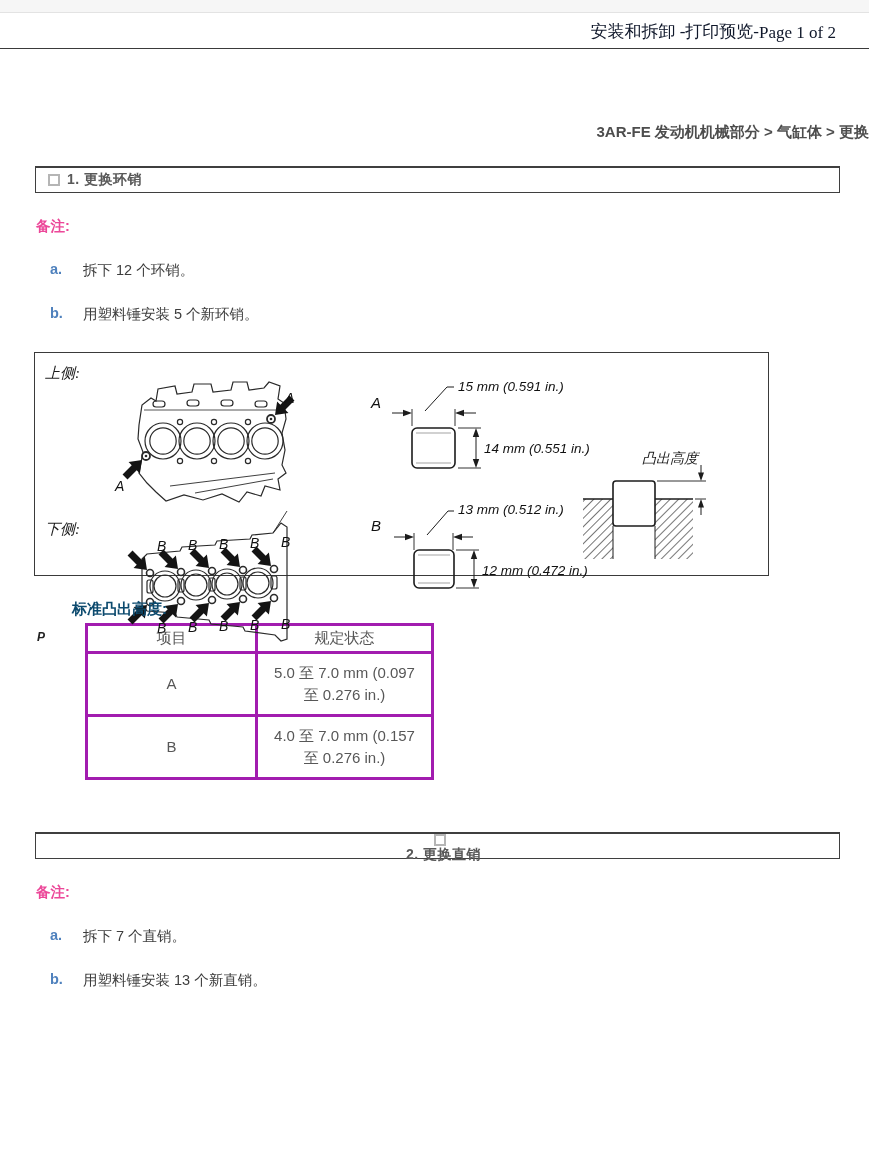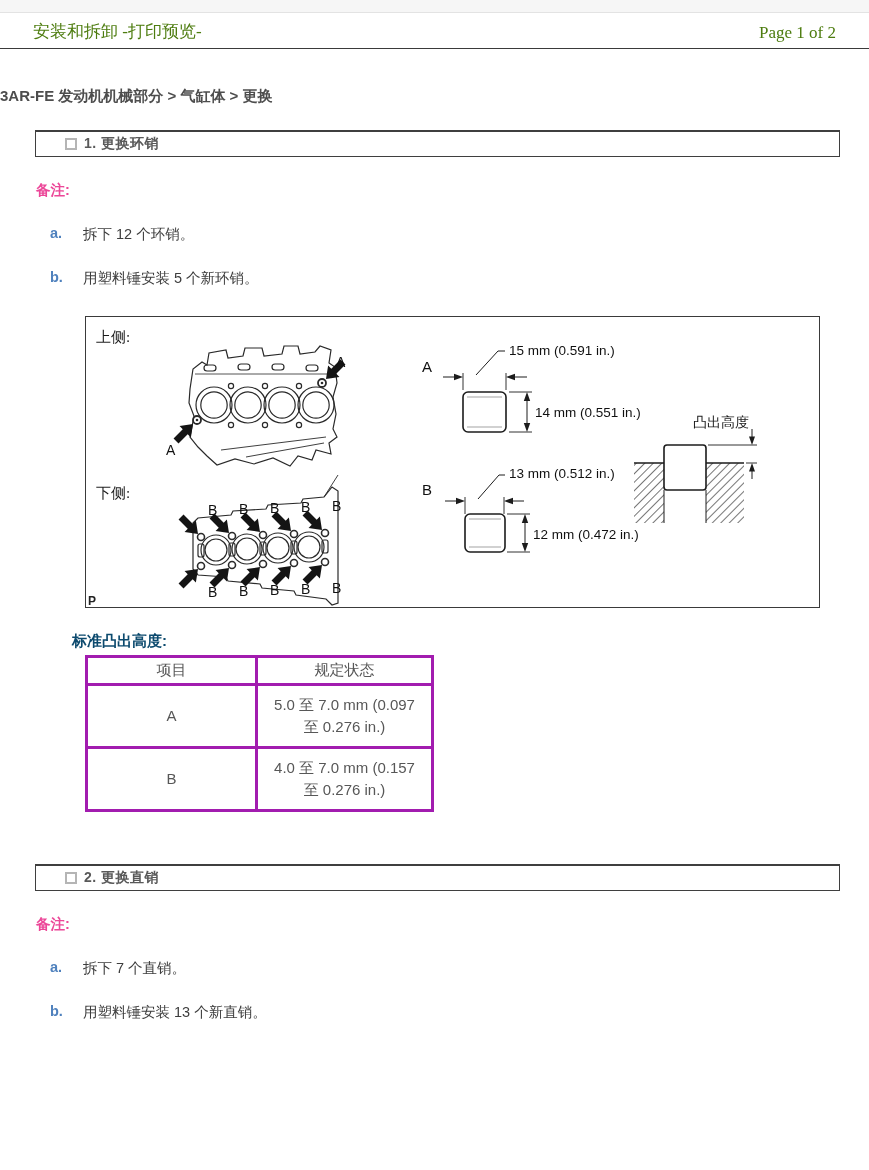--- a/index.html
+++ b/index.html
@@ -4,47 +4,47 @@
 <style>
   * { box-sizing: border-box; }
   html,body { margin:0; padding:0; }
   body {
     width:869px; min-height:1170px; background:#ffffff;
     font-family:"Liberation Sans","DejaVu Sans",sans-serif;
     color:#3d3d3d; -webkit-font-smoothing:antialiased;
   }
   .top-strip { height:13px; background:#f6f6f6; border-bottom:1px solid #e3e3e3; }
   .page-header {
-    display:flex; justify-content:space-between; align-items:flex-end;
+    display:flex; justify-content:flex-end; align-items:flex-end;
     padding:7px 33px 4px 33px;
     font-family:"Liberation Serif","DejaVu Serif",serif;
-    font-size:17px; color:#4d7c0f;
+    font-size:17px; color:#0f172a;
   }
   .header-rule { border:none; border-top:1.5px solid #3a3a3a; margin:1px 0 0 0; }
 
-  .doc-title { margin:38px 0 0 0; text-align:left; font-size:15px; font-weight:bold; color:#4d4d4d; }
+  .doc-title { margin:74px 0 0 0; text-align:right; font-size:15px; font-weight:bold; color:#4d4d4d; }
 
   .sec-bar {
     margin:24px 29px 0 35px; height:27px;
     border:1px solid #3f3f3f; border-top-width:2px;
-    display:flex; align-items:center; padding-left:29px; background:#fff;
+    display:flex; align-items:center; padding-left:12px; background:#fff;
   }
-  .sec-bar.second { margin-top:52px; }
+  .sec-bar.second { margin-top:52px;flex-direction:column; }
   .checkbox { width:12px; height:12px; border:2px solid #b5b5b5; background:#fff; margin-right:7px; flex:none; }
   .sec-title { font-size:14px; font-weight:bold; color:#595959; letter-spacing:.5px; }
 
   .note { margin:24px 0 0 36px; }
   .note-label { font-size:14.5px; font-weight:bold; color:#ec4899; }
   .note-text  { font-size:14.5px; color:#c4732f; margin:4px 0 0 10px; }
 
   .step { display:flex; margin:25px 0 0 50px; font-size:14.5px; }
   .step-letter { font-weight:bold; color:#4f81bd; width:33px; flex:none; }
   .step-text { color:#3d3d3d; }
 
-  .figure { margin:28px 0 0 85px; width:735px; height:292px; border:1px solid #3a3a3a; background:#fff; }
+  .figure { margin:28px 0 0 34px; width:735px; height:224px; border:1px solid #3a3a3a; background:#fff;font-style:italic; }
   .figure svg { display:block; }
 
   .table-caption { margin:24px 0 0 72px; font-size:15px; font-weight:bold; color:#0c4a6e; }
   table.spec-table { margin:4px 0 0 85px; border-collapse:collapse; border:3px solid #1c1c1c; }
   table.spec-table th, table.spec-table td { border:3px solid #a21caf; text-align:center; color:#575757; }
   table.spec-table th { width:170px; height:28px; font-size:15px; font-weight:normal; }
   table.spec-table td { font-size:15px; padding:8px 13px; line-height:22px; }
   td.spec-val { width:176px; }
   .bottom-pad { height:40px; }
 </style>

